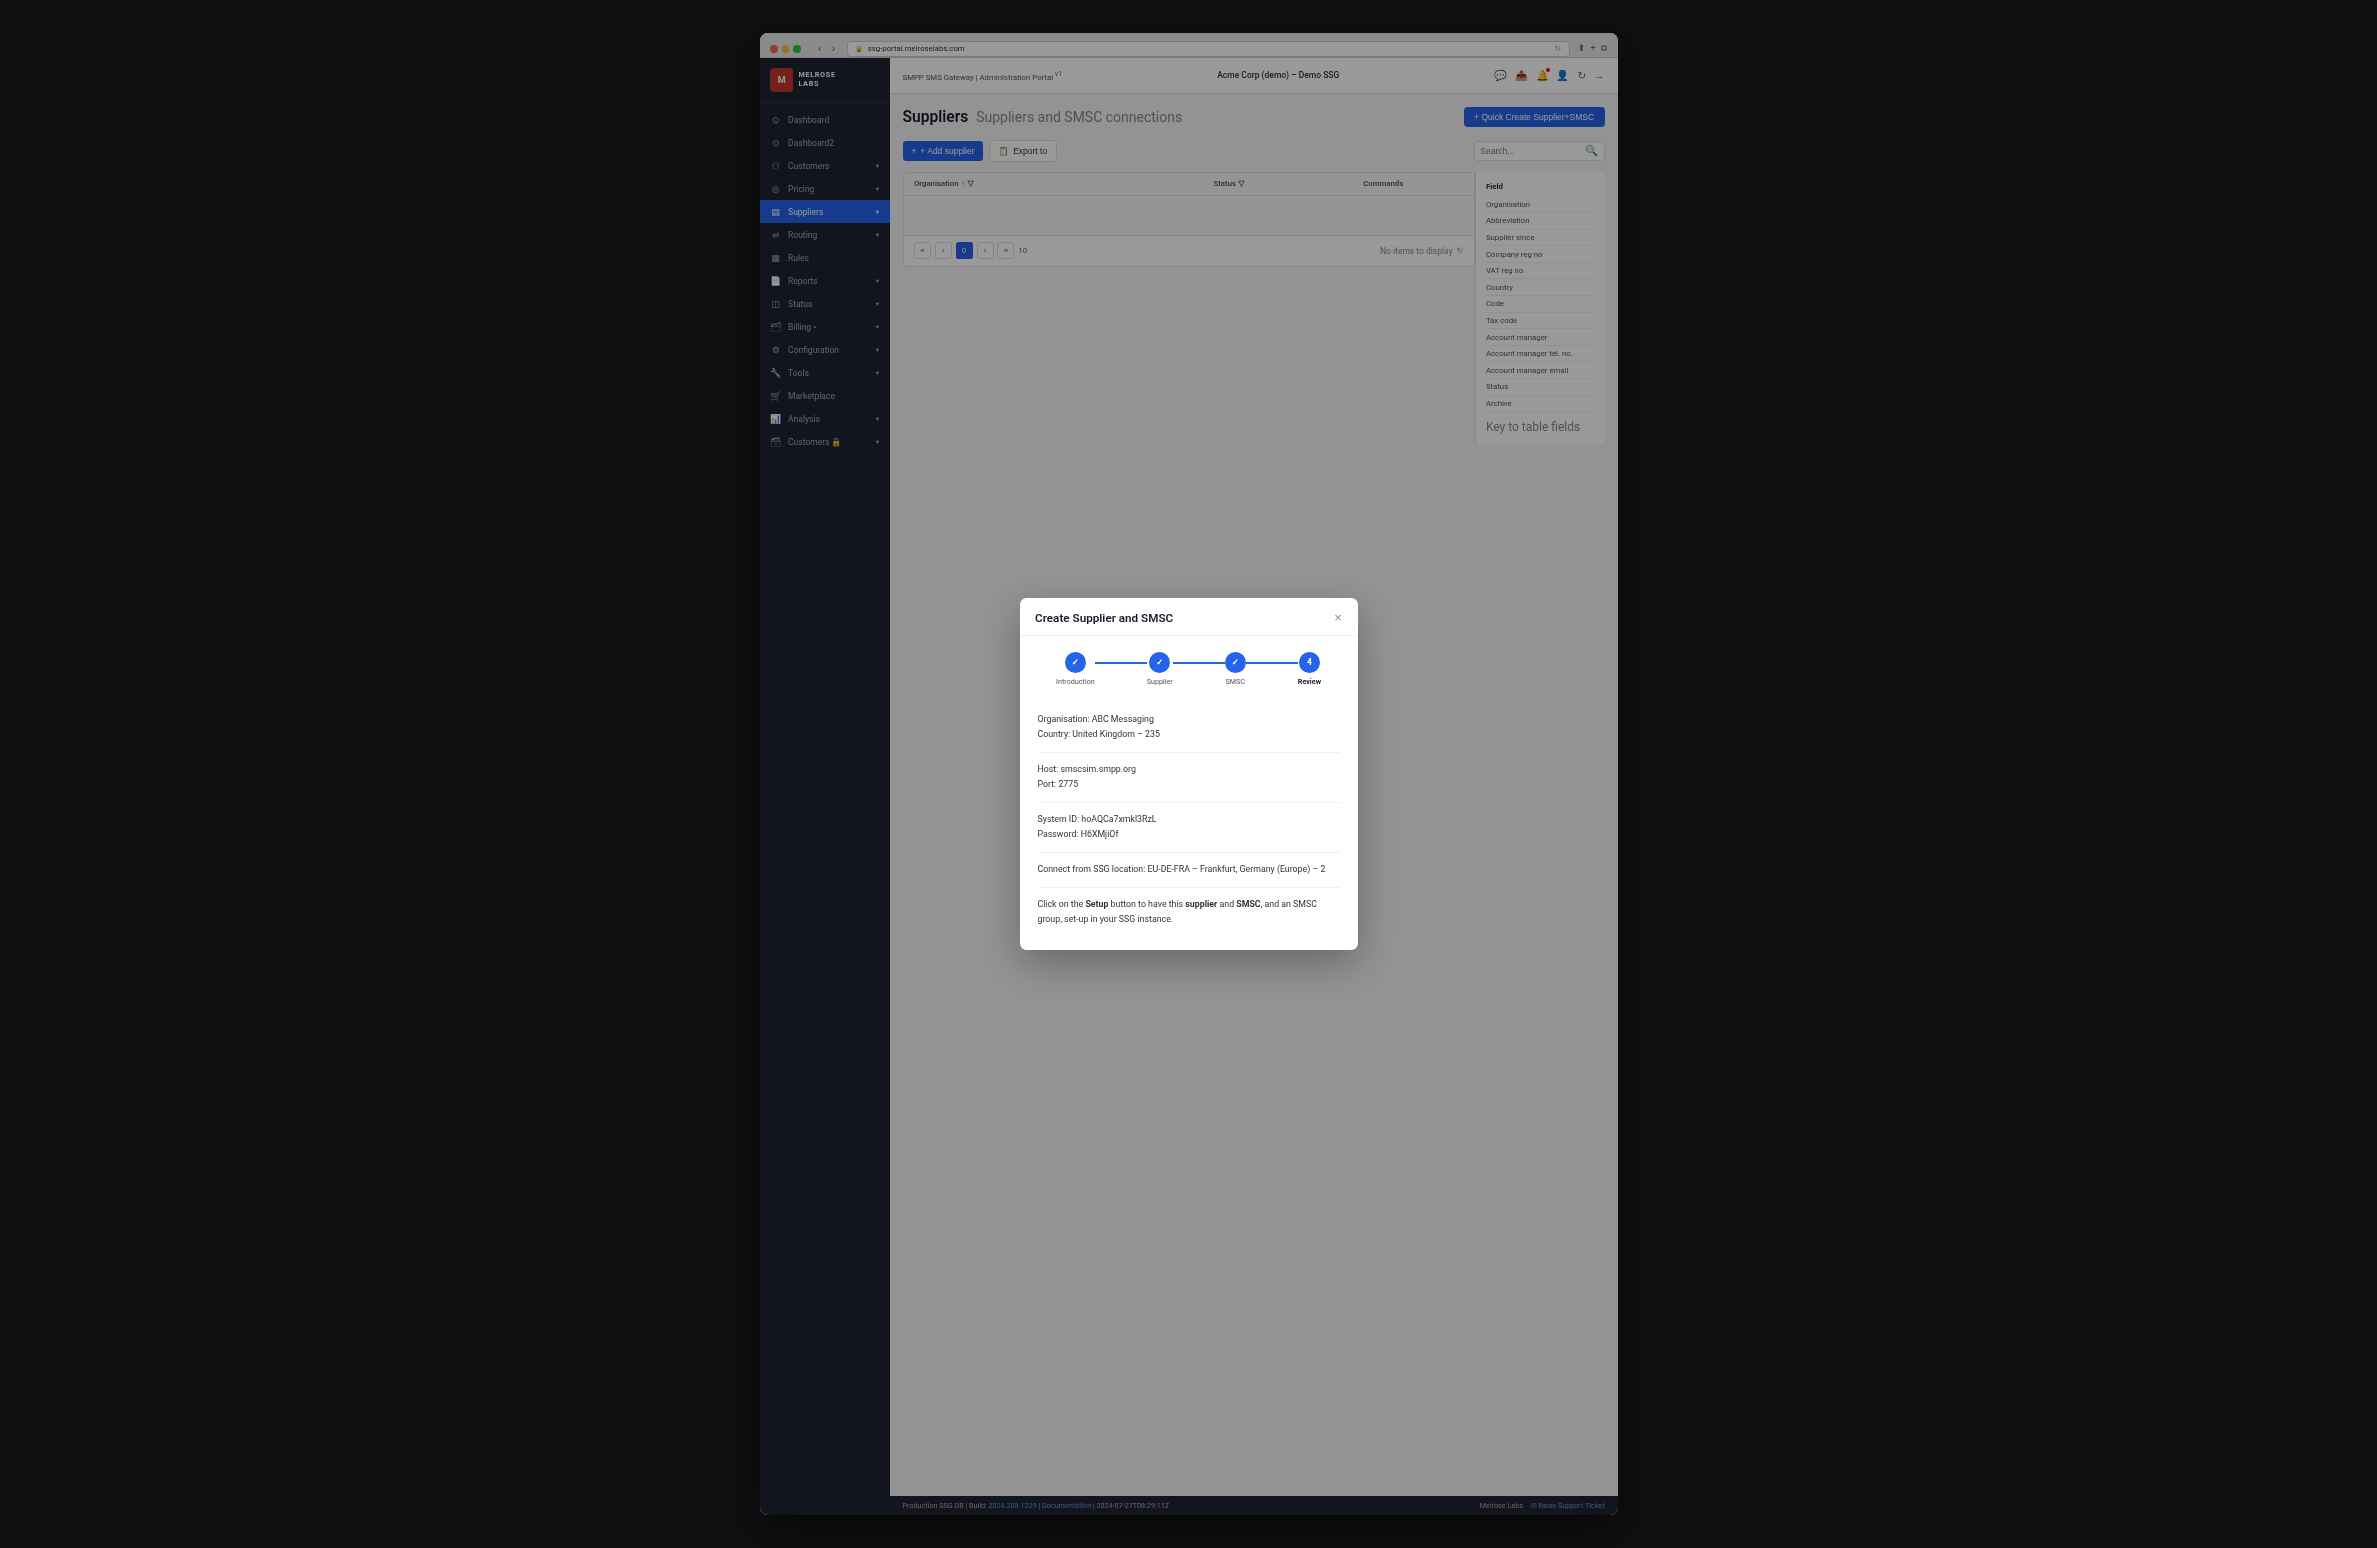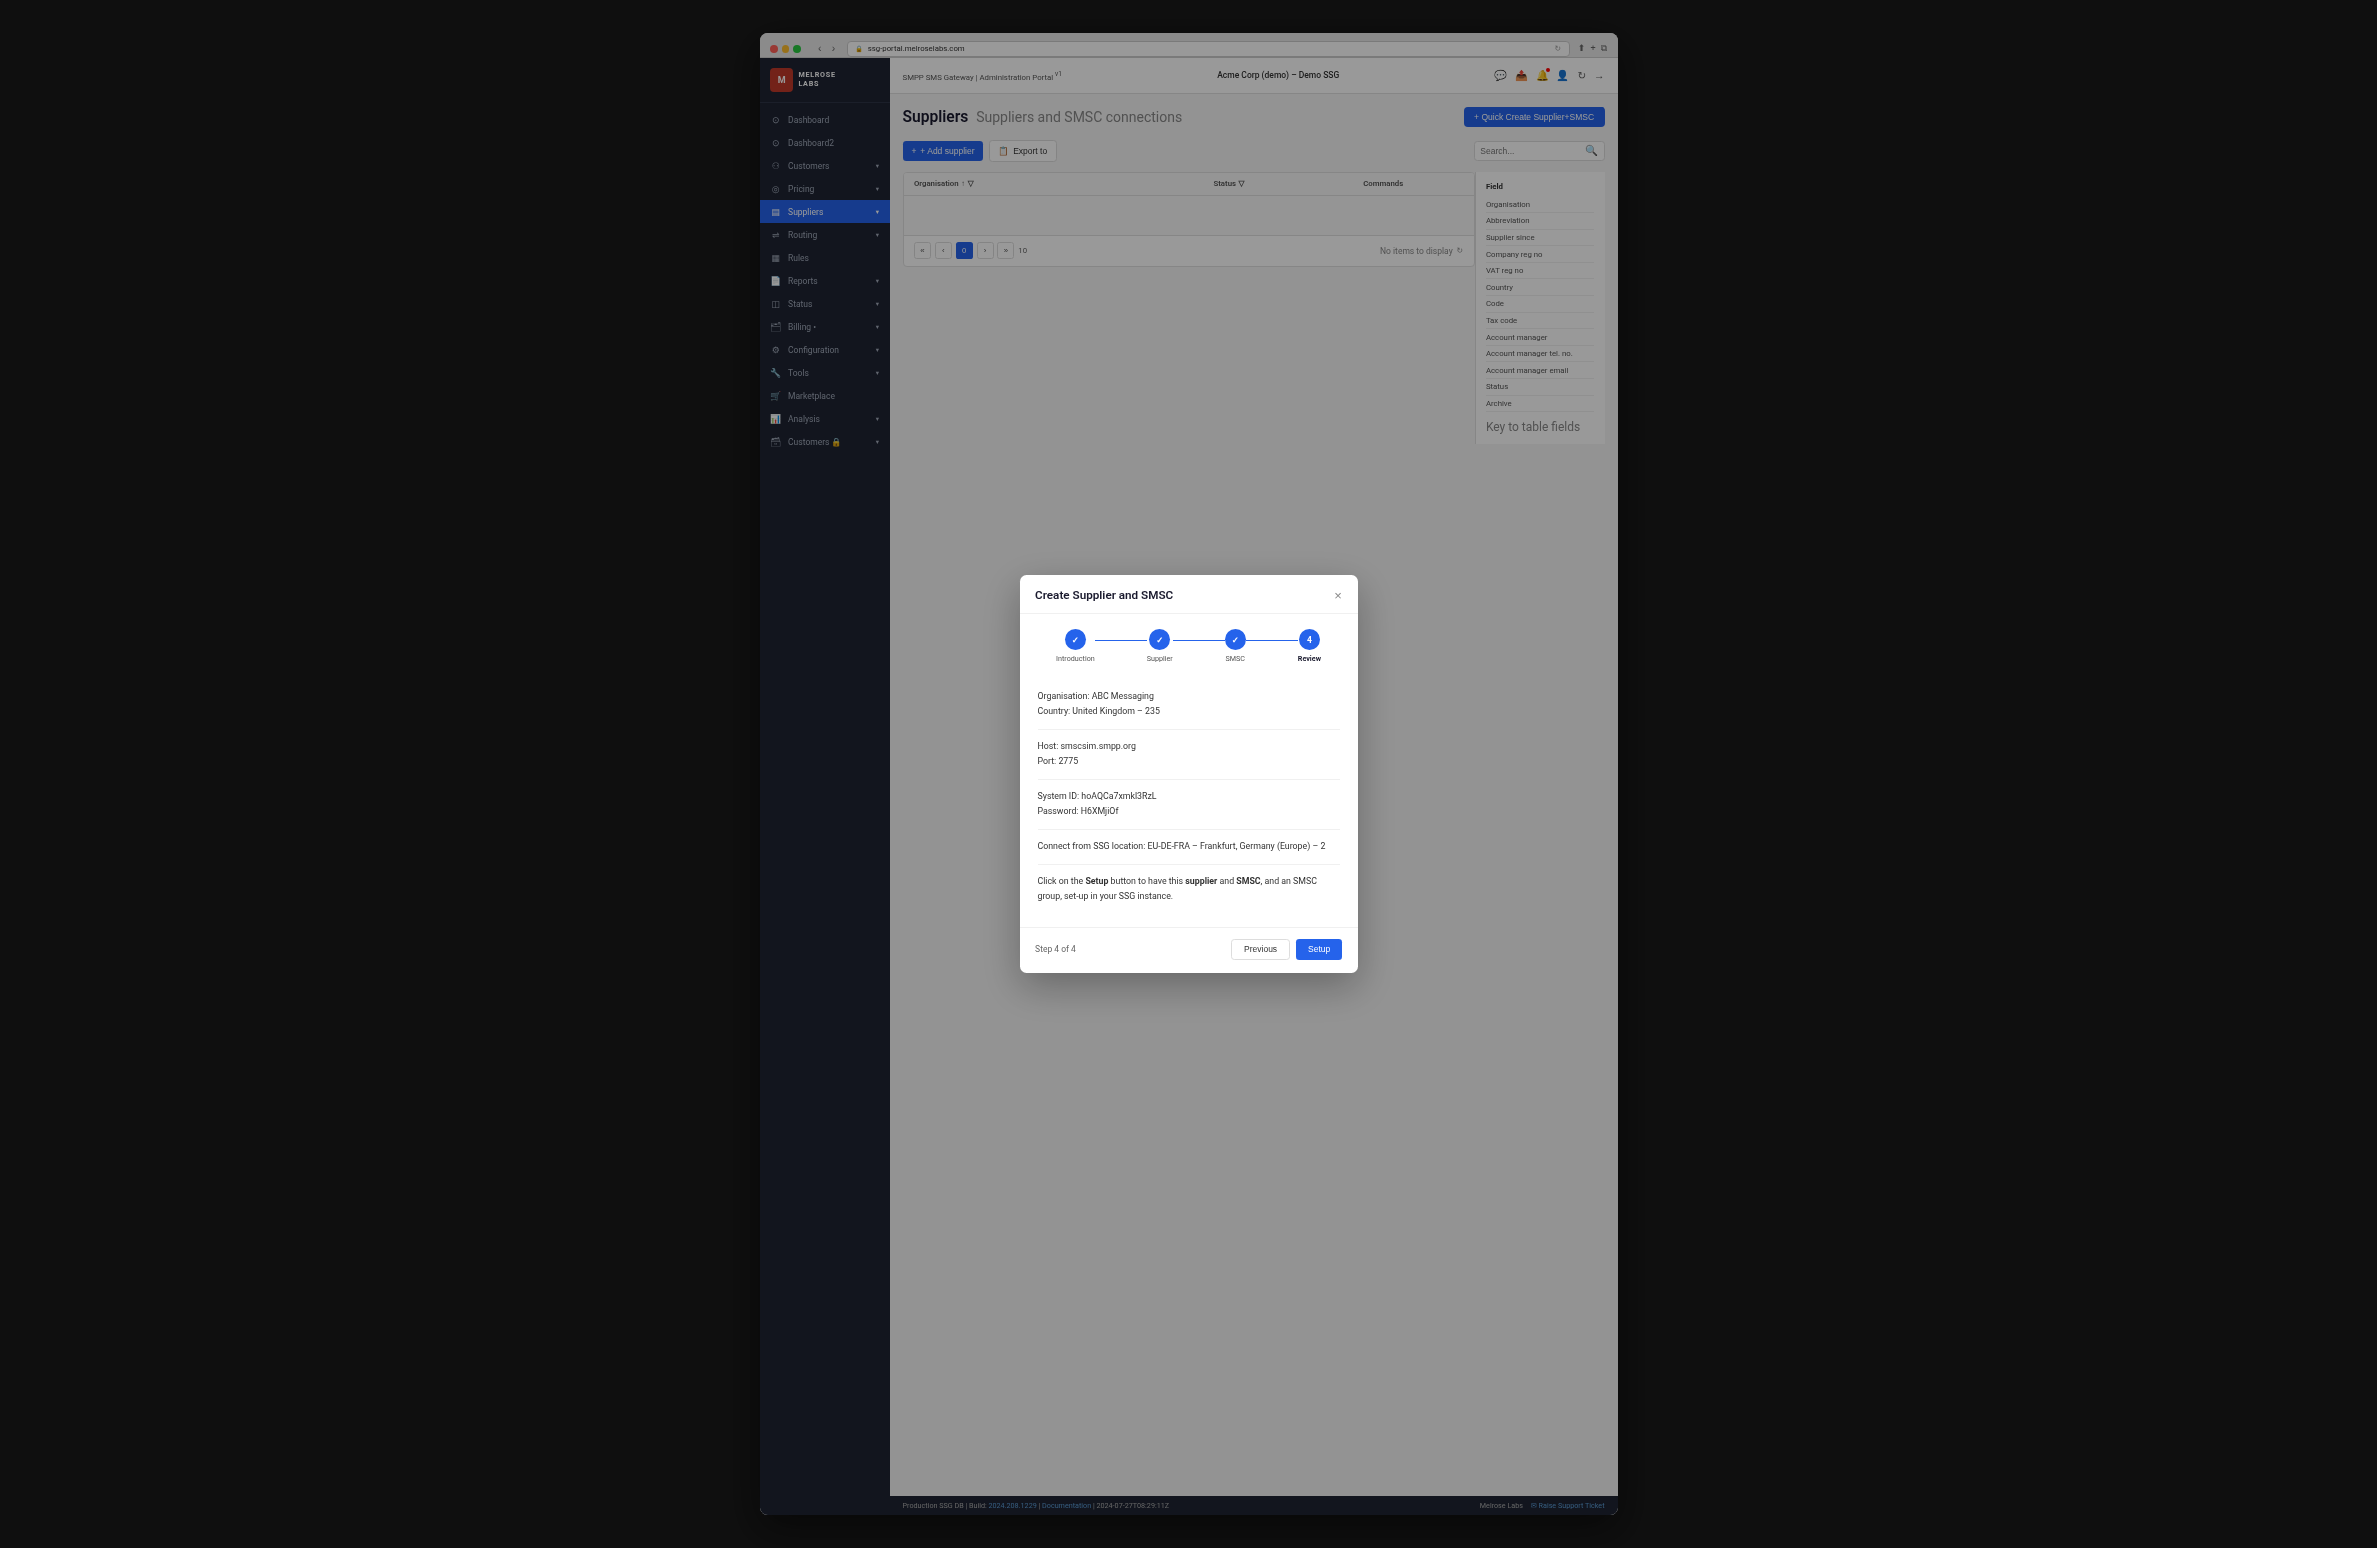--- a/index.html
+++ b/index.html
@@ -777,22 +777,15 @@
         <div class="review-text">Connect from SSG location: EU-DE-FRA – Frankfurt, Germany (Europe) – 2</div>
       </div>
       <div class="review-divider"></div>
       <div class="review-section">
         <div class="review-text">
           Click on the <strong>Setup</strong> button to have this <strong>supplier</strong> and <strong>SMSC</strong>, and an SMSC group, set-up in your SSG instance.
         </div>
       </div>
     </div>
 
-    <div class="modal-footer">
-      <span class="step-indicator">Step 4 of 4</span>
-      <div class="footer-btns">
-        <button class="btn-prev">Previous</button>
-        <button class="btn-setup">Setup</button>
-      </div>
-    </div>
   </div>
 </div>
 
 
 </body></html>

